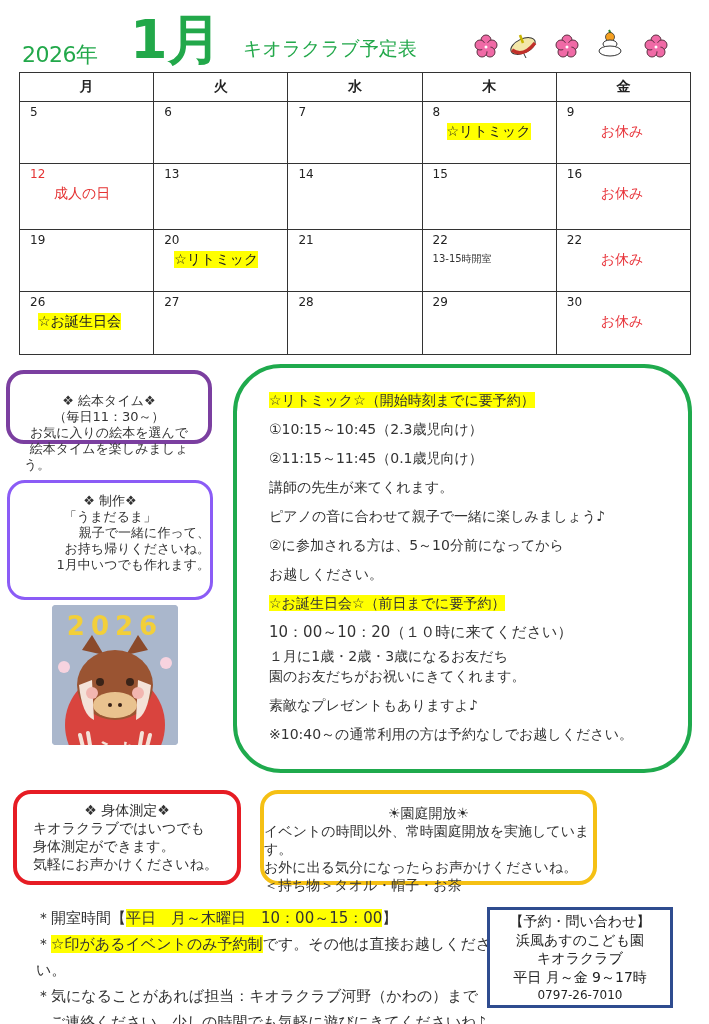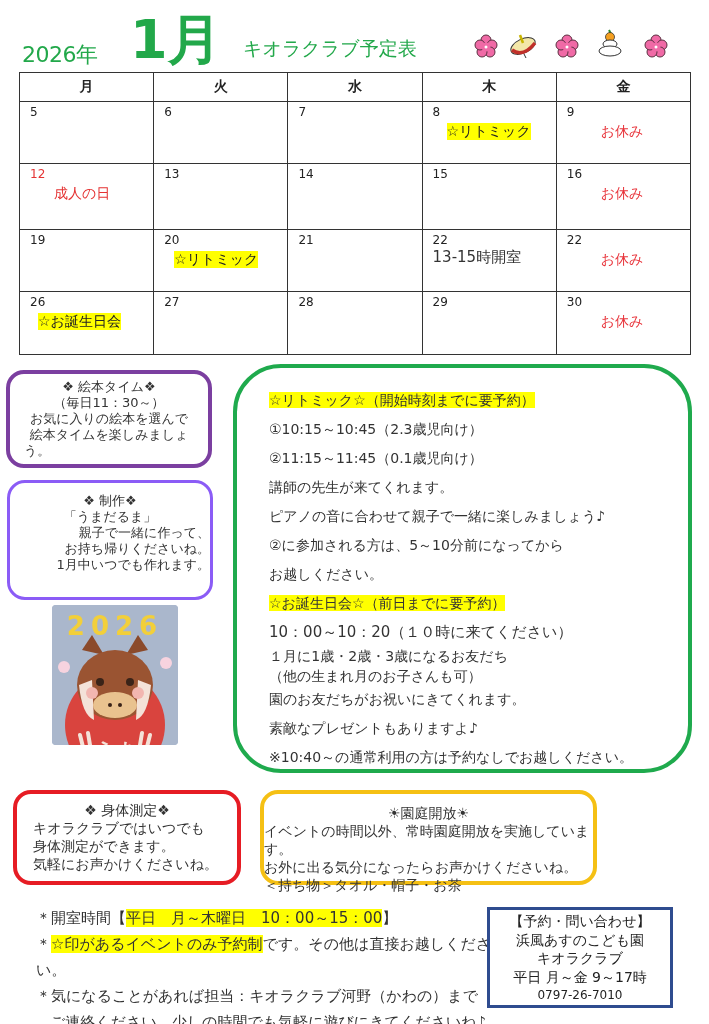--- a/index.html
+++ b/index.html
@@ -14,27 +14,27 @@
 
     .cal { position: absolute; left: 19px; top: 72px; width: 672px; border-collapse: collapse; table-layout: fixed; }
     .cal th, .cal td { border: 1.5px solid #333; vertical-align: top; }
     .cal th { height: 29px; font-size: 14px; font-weight: bold; text-align: center; vertical-align: middle; }
     .cal td { position: relative; padding: 3px 0 0 10px; }
     .daynum { font-size: 12px; display: block; line-height: 14px; }
     .daynum.red { color: #e53333; }
     .ev { display: inline-block; font-size: 14px; margin-top: 4px; line-height: 17px; }
     .ev.hl { background: #ffff00; }
     .ev.red { color: #e8333a; margin-left: 34px; }
-    .ev.plain { font-size: 15px; color: #333; }
+    .ev.plain { font-size: 10px; color: #333; }
 
     .box { position: absolute; border-radius: 18px; background: #fff; text-align: center; font-size: 13px; line-height: 16px; color: #333; }
     .box .ttl { display: block; }
     .box .ln { display: block; }
 
-    .ehon { left: 6px; top: 370px; width: 206px; height: 98px; border: 4px solid #7b3fa0; padding-top: 5px; }
+    .ehon { left: 6px; top: 370px; width: 206px; height: 74px; border: 4px solid #7b3fa0; padding-top: 19px; }
     .ehon .ln.l { text-align: left; padding-left: 14px; }
     .seisaku { left: 7px; top: 480px; width: 206px; height: 120px; border: 3px solid #8b5cf6; padding-top: 10px; }
     .seisaku .ln.l { text-align: right; padding-left: 15px; }
 
     .photo { position: absolute; left: 52px; top: 605px; width: 126px; height: 140px; background: #a9b8cf; border-radius: 4px; overflow: hidden; }
 
     .main { left: 233px; top: 364px; width: 459px; height: 409px; border: 4px solid #1faa4d; border-radius: 48px; text-align: left; padding: 22px 0 0 32px; font-size: 14px; }
     .main .row { display: block; height: 29px; line-height: 20px; white-space: nowrap; }
     .main .row.tight { height: 20px; }
     .main .hl { background: #ffff00; }
@@ -222,21 +222,20 @@
   <span class="row"><span class="hl">☆リトミック☆（開始時刻までに要予約）</span></span>
   <span class="row">①10:15～10:45（2.3歳児向け）</span>
   <span class="row">②11:15～11:45（0.1歳児向け）</span>
   <span class="row">講師の先生が来てくれます。</span>
   <span class="row">ピアノの音に合わせて親子で一緒に楽しみましょう♪</span>
   <span class="row">②に参加される方は、5～10分前になってから</span>
   <span class="row">お越しください。</span>
   <span class="row"><span class="hl">☆お誕生日会☆（前日までに要予約）</span></span>
   <span class="row tight" style="font-size:15px">10：00～10：20（１０時に来てください）</span>
   <span class="row tight" style="margin-top:4px">１月に1歳・2歳・3歳になるお友だち</span>
-  <span class="row" style="height:23px">（他の生まれ月のお子さんも可）</span>
   <span class="row">園のお友だちがお祝いにきてくれます。</span>
   <span class="row">素敵なプレゼントもありますよ♪</span>
   <span class="row">※10:40～の通常利用の方は予約なしでお越しください。</span>
 </div>
 
 <div class="box sokutei">
   <span class="ttl">❖ 身体測定❖</span>
   <span class="ln l">キオラクラブではいつでも</span>
   <span class="ln l">身体測定ができます。</span>
   <span class="ln l">気軽にお声かけくださいね。</span>

